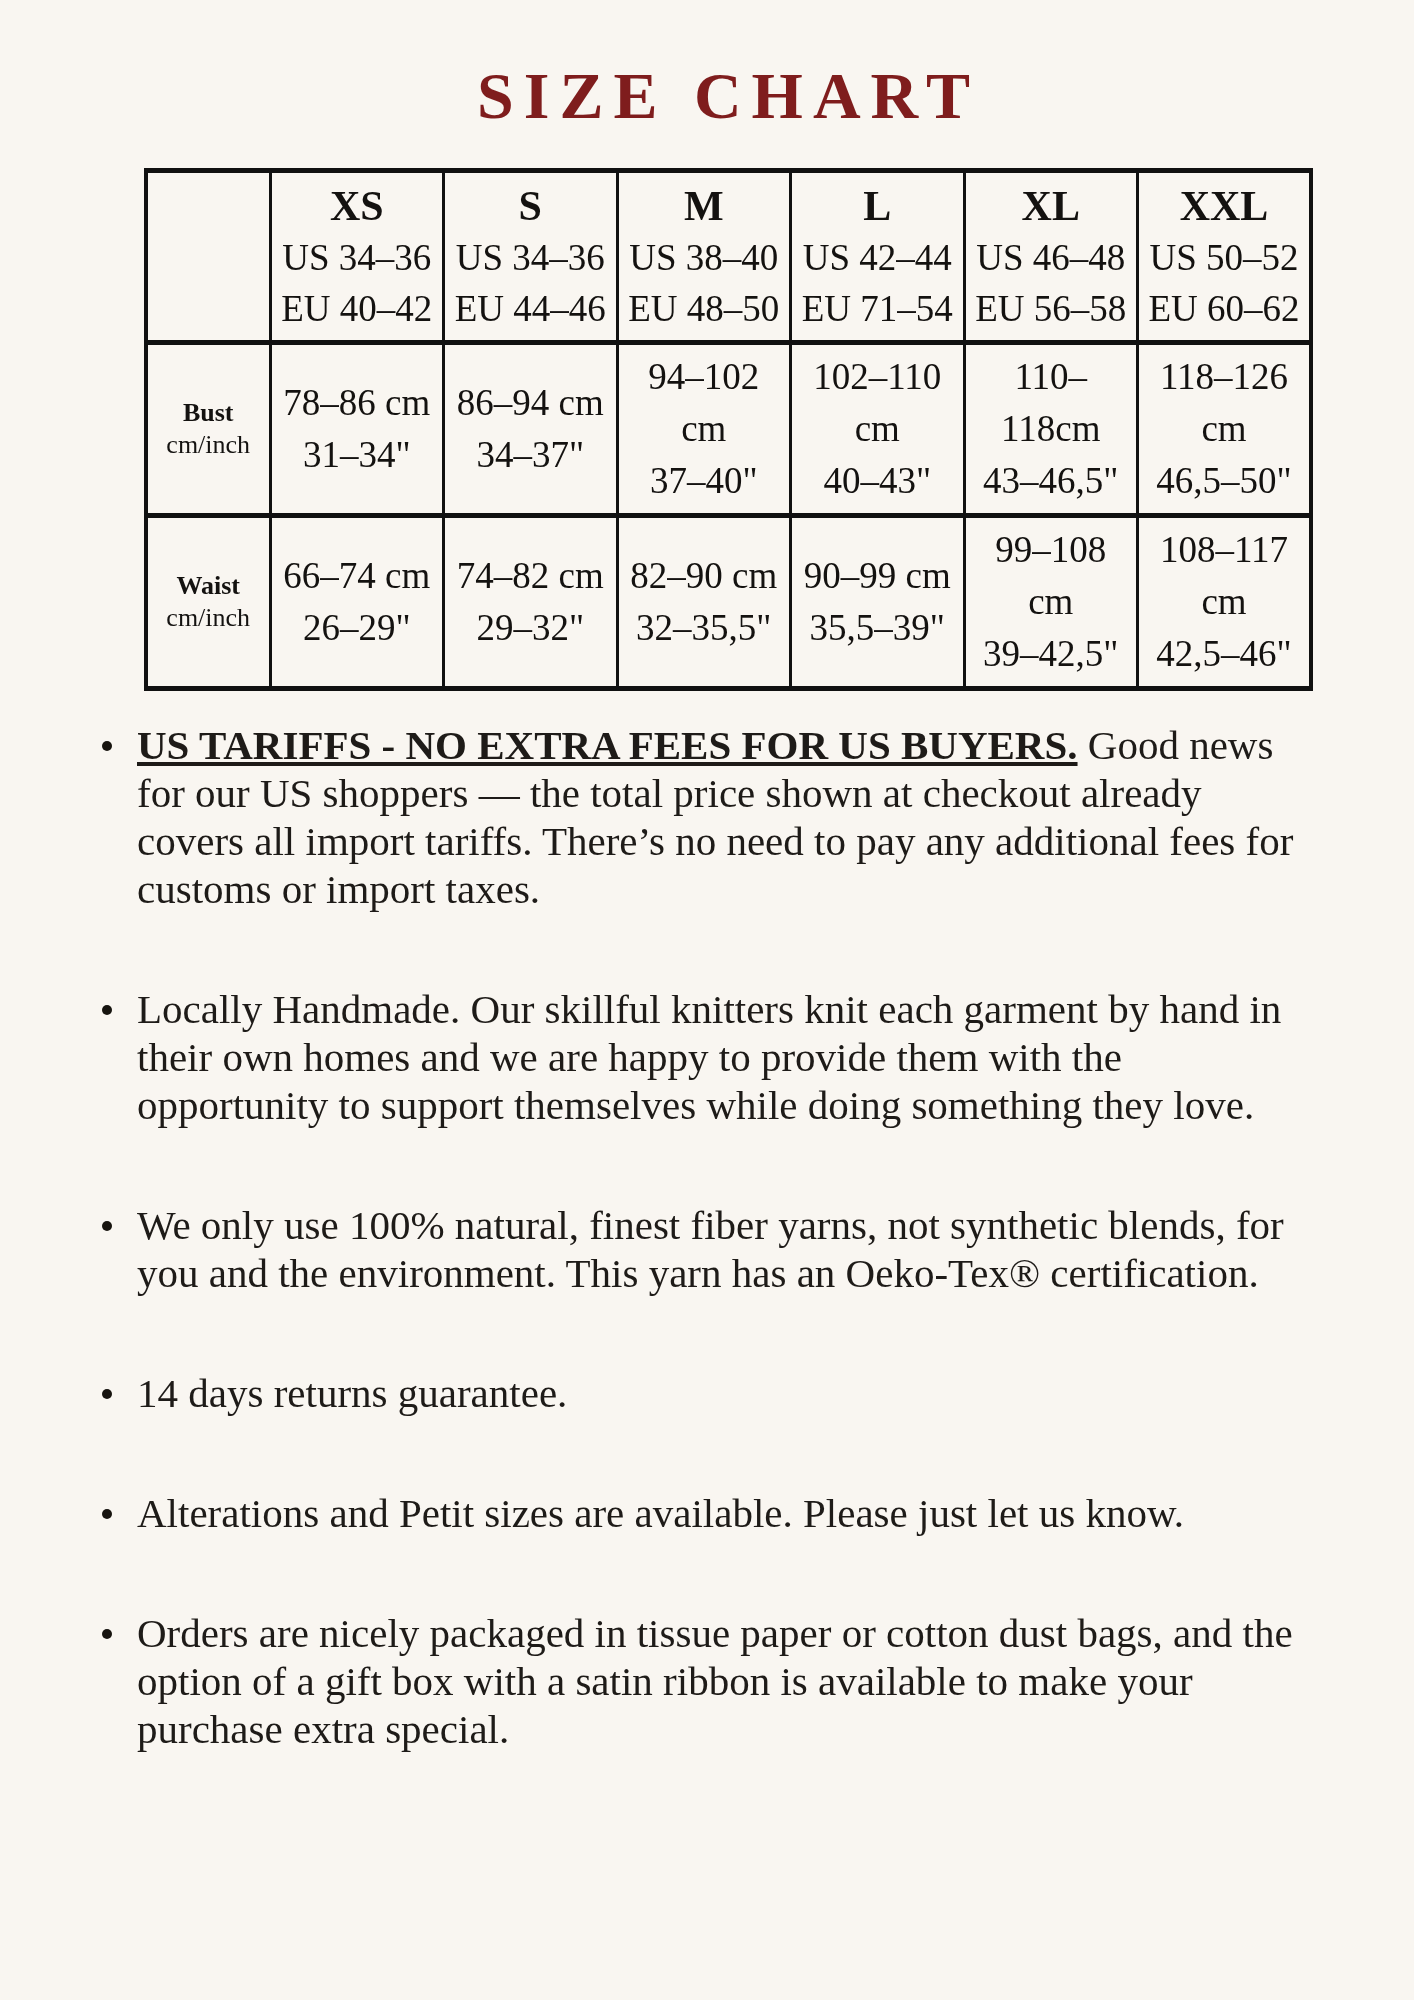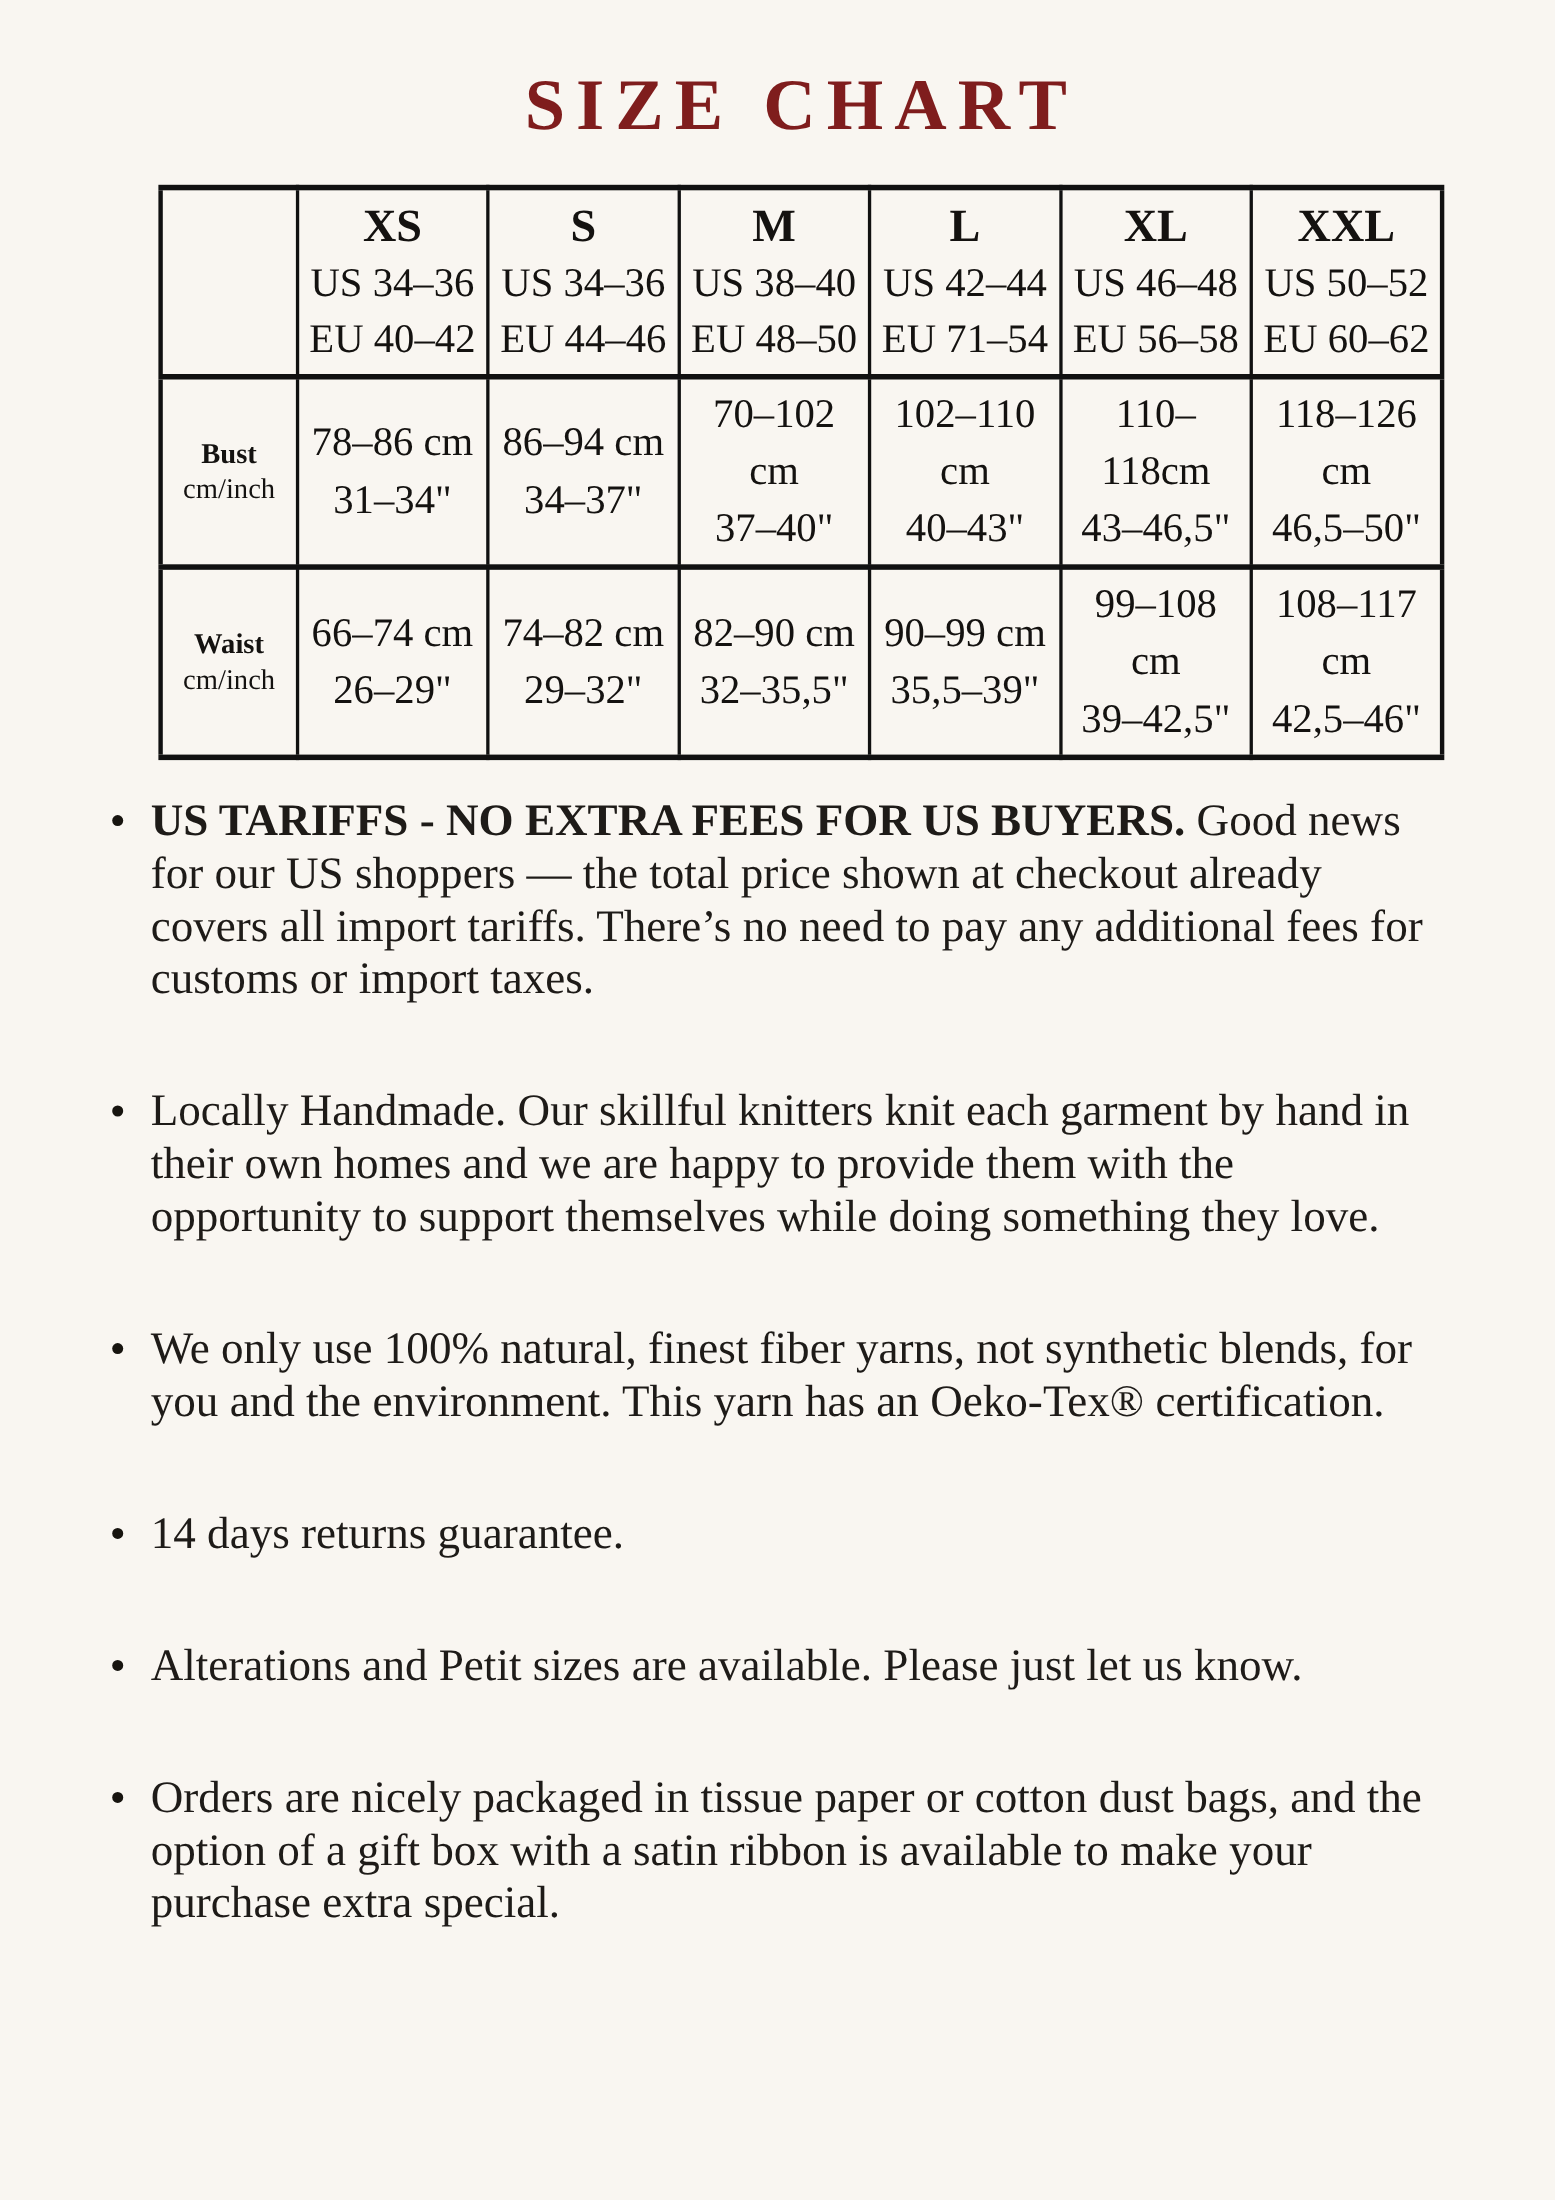--- a/index.html
+++ b/index.html
@@ -84,21 +84,21 @@
   .bullet-marker i {
     position: absolute;
     left: 2px;
     top: 20px;
     width: 10px;
     height: 10px;
     border-radius: 50%;
     background: #17140f;
   }
   .note-text { flex: 1; }
-  .note-lead { font-weight: 700; }
+  .note-lead { font-weight: 700; text-decoration: underline; }
 </style>
 </head>
 <body>
 
 <div class="doc">
 
   <div class="head">
     <div class="title">SIZE CHART</div>
   </div>
 
@@ -145,21 +145,21 @@
         </td>
         <td>
           <div class="cell-cm">78–86 cm</div>
           <div class="cell-inch">31–34"</div>
         </td>
         <td>
           <div class="cell-cm">86–94 cm</div>
           <div class="cell-inch">34–37"</div>
         </td>
         <td>
-          <div class="cell-cm">70–102 cm</div>
+          <div class="cell-cm">94–102 cm</div>
           <div class="cell-inch">37–40"</div>
         </td>
         <td>
           <div class="cell-cm">102–110 cm</div>
           <div class="cell-inch">40–43"</div>
         </td>
         <td>
           <div class="cell-cm">110–118cm</div>
           <div class="cell-inch">43–46,5"</div>
         </td>

